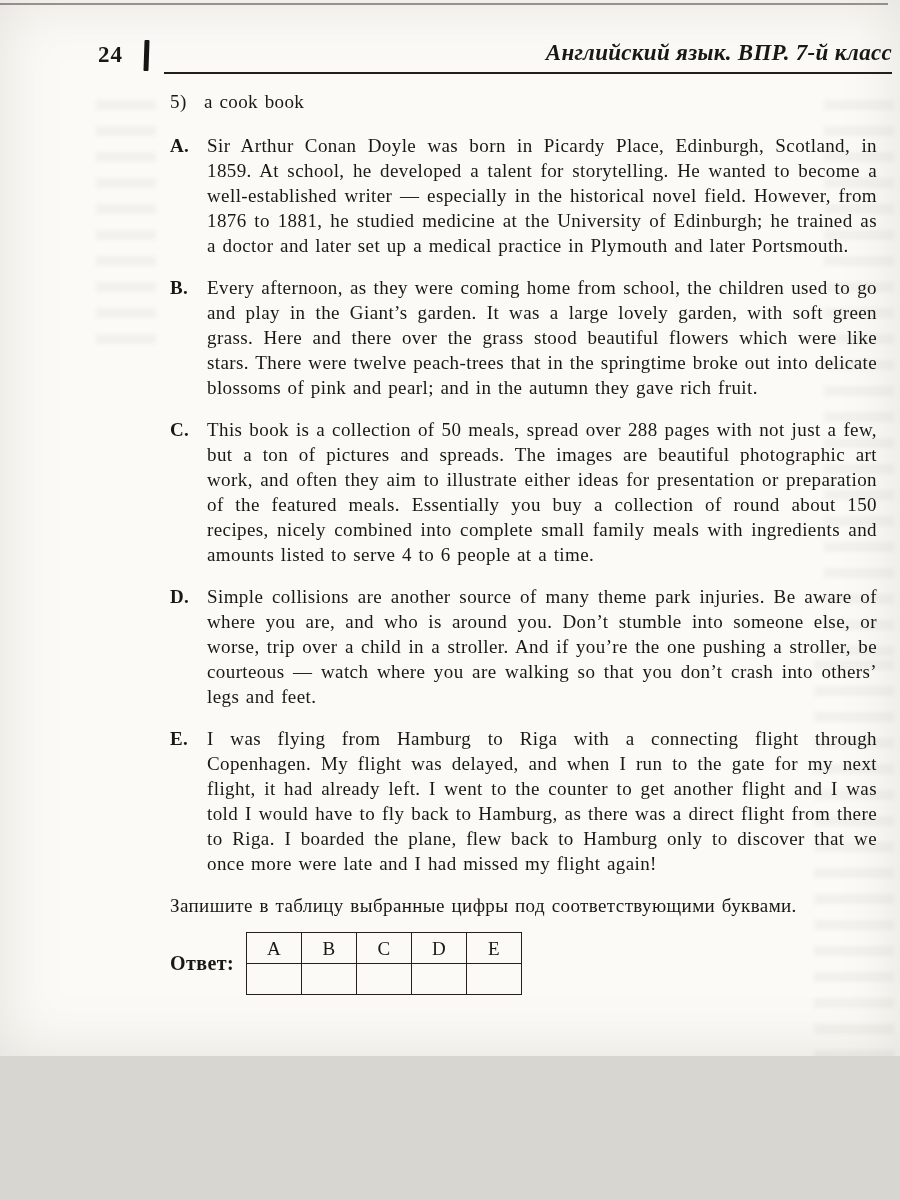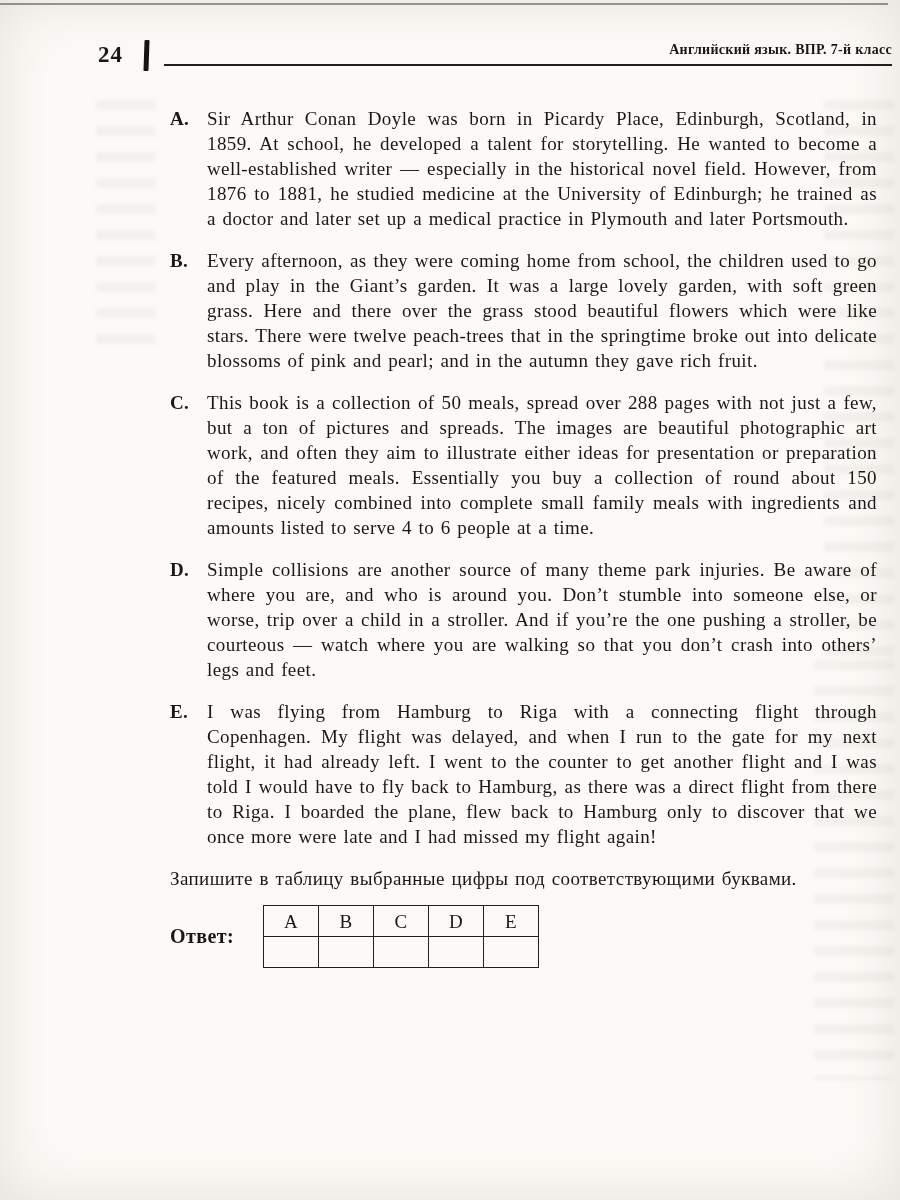--- a/index.html
+++ b/index.html
@@ -4,21 +4,21 @@
 <style>
   html, body {
     margin: 0;
     padding: 0;
     background: #d8d6d1;
     font-family: "Liberation Serif", "DejaVu Serif", serif;
   }
   .page {
     position: relative;
     width: 900px;
-    height: 1200px;
+    height: 1056px;
     margin: 0 auto;
     background: #fbfaf6;
     color: #1a1815;
     overflow: hidden;
     box-shadow: inset 0 0 60px rgba(120,115,105,0.18);
   }
   
   .scan-edge-top {
     position: absolute;
     top: 3px; left: 0; right: 12px;
@@ -71,22 +71,23 @@
   .header-right {
     position: absolute;
     left: 66px;
     right: 0;
     top: 0;
     text-align: right;
     border-bottom: 2px solid #211e1b;
     padding-bottom: 6px;
   }
   .header-title {
-    font-weight: bold;
-    font-size: 14px;
+    font-style: italic;
+    font-weight: bold;
+    font-size: 23px;
     letter-spacing: 0.3px;
   }
 
   
   .content {
     position: absolute;
     top: 88px;
     left: 170px;
     width: 722px;
     font-size: 19px;
@@ -120,21 +121,20 @@
   .instruction {
     margin: 6px 0 8px 0;
     text-align: justify;
   }
 
   
   .answer-row {
     display: flex;
     align-items: center;
     margin-top: 14px;
-    gap: 17px;
   }
   .answer-label {
     font-weight: bold;
     font-size: 20px;
     margin-right: 12px;
   }
   table.answer-table {
     border-collapse: collapse;
   }
   table.answer-table td {
@@ -161,20 +161,23 @@
     <span class="page-number">24</span>
     <span class="header-tick"></span>
     <div class="header-right">
       <span class="header-title">Английский язык. ВПР. 7-й класс</span>
     </div>
   </header>
 
   <main class="content">
 
     <div class="options">
+      <div class="option">
+        <span class="opt-num">5)</span><span>a cook book</span>
+      </div>
     </div>
 
     <section class="passages">
       <p class="para">
         <span class="para-label">A.</span><span class="para-text">Sir Arthur Conan Doyle was born in Picardy Place, Edinburgh, Scotland, in 1859. At school, he developed a talent for storytelling. He wanted to become a well-established writer — especially in the historical novel field. However, from 1876 to 1881, he studied medicine at the University of Edinburgh; he trained as a doctor and later set up a medical practice in Plymouth and later Portsmouth.</span>
       </p>
       <p class="para">
         <span class="para-label">B.</span><span class="para-text">Every afternoon, as they were coming home from school, the children used to go and play in the Giant’s garden. It was a large lovely garden, with soft green grass. Here and there over the grass stood beautiful flowers which were like stars. There were twelve peach-trees that in the springtime broke out into delicate blossoms of pink and pearl; and in the autumn they gave rich fruit.</span>
       </p>
       <p class="para">

